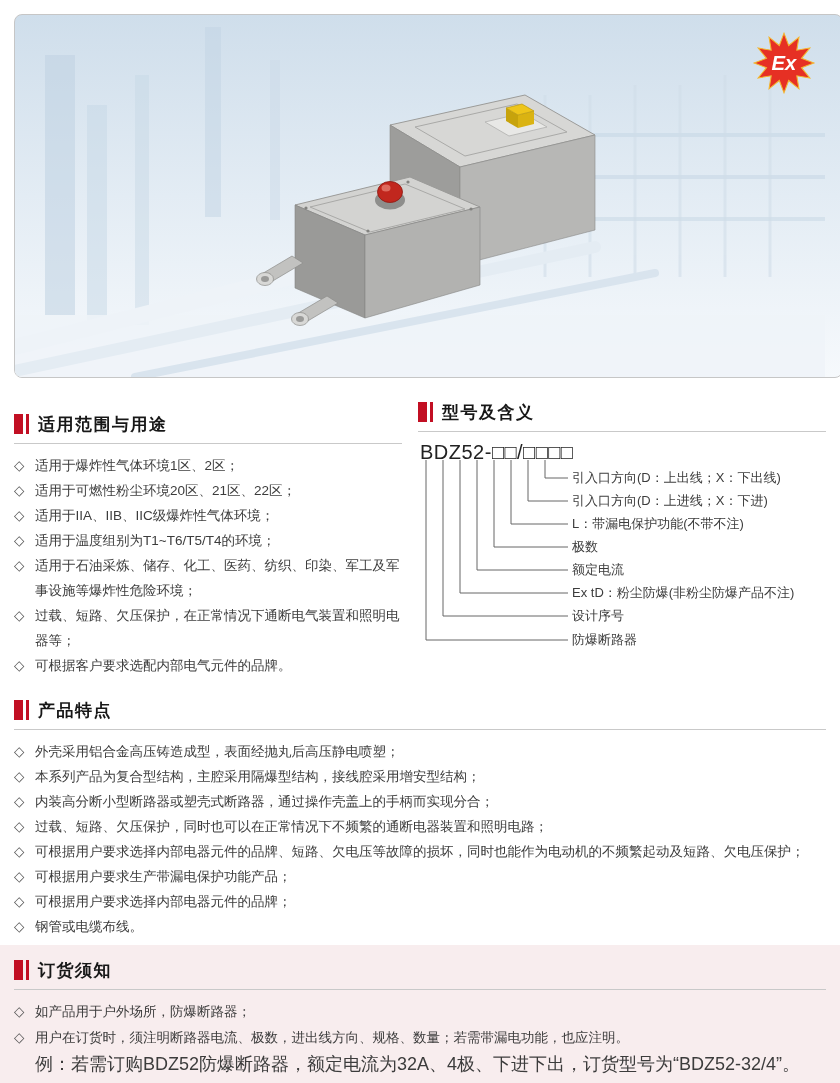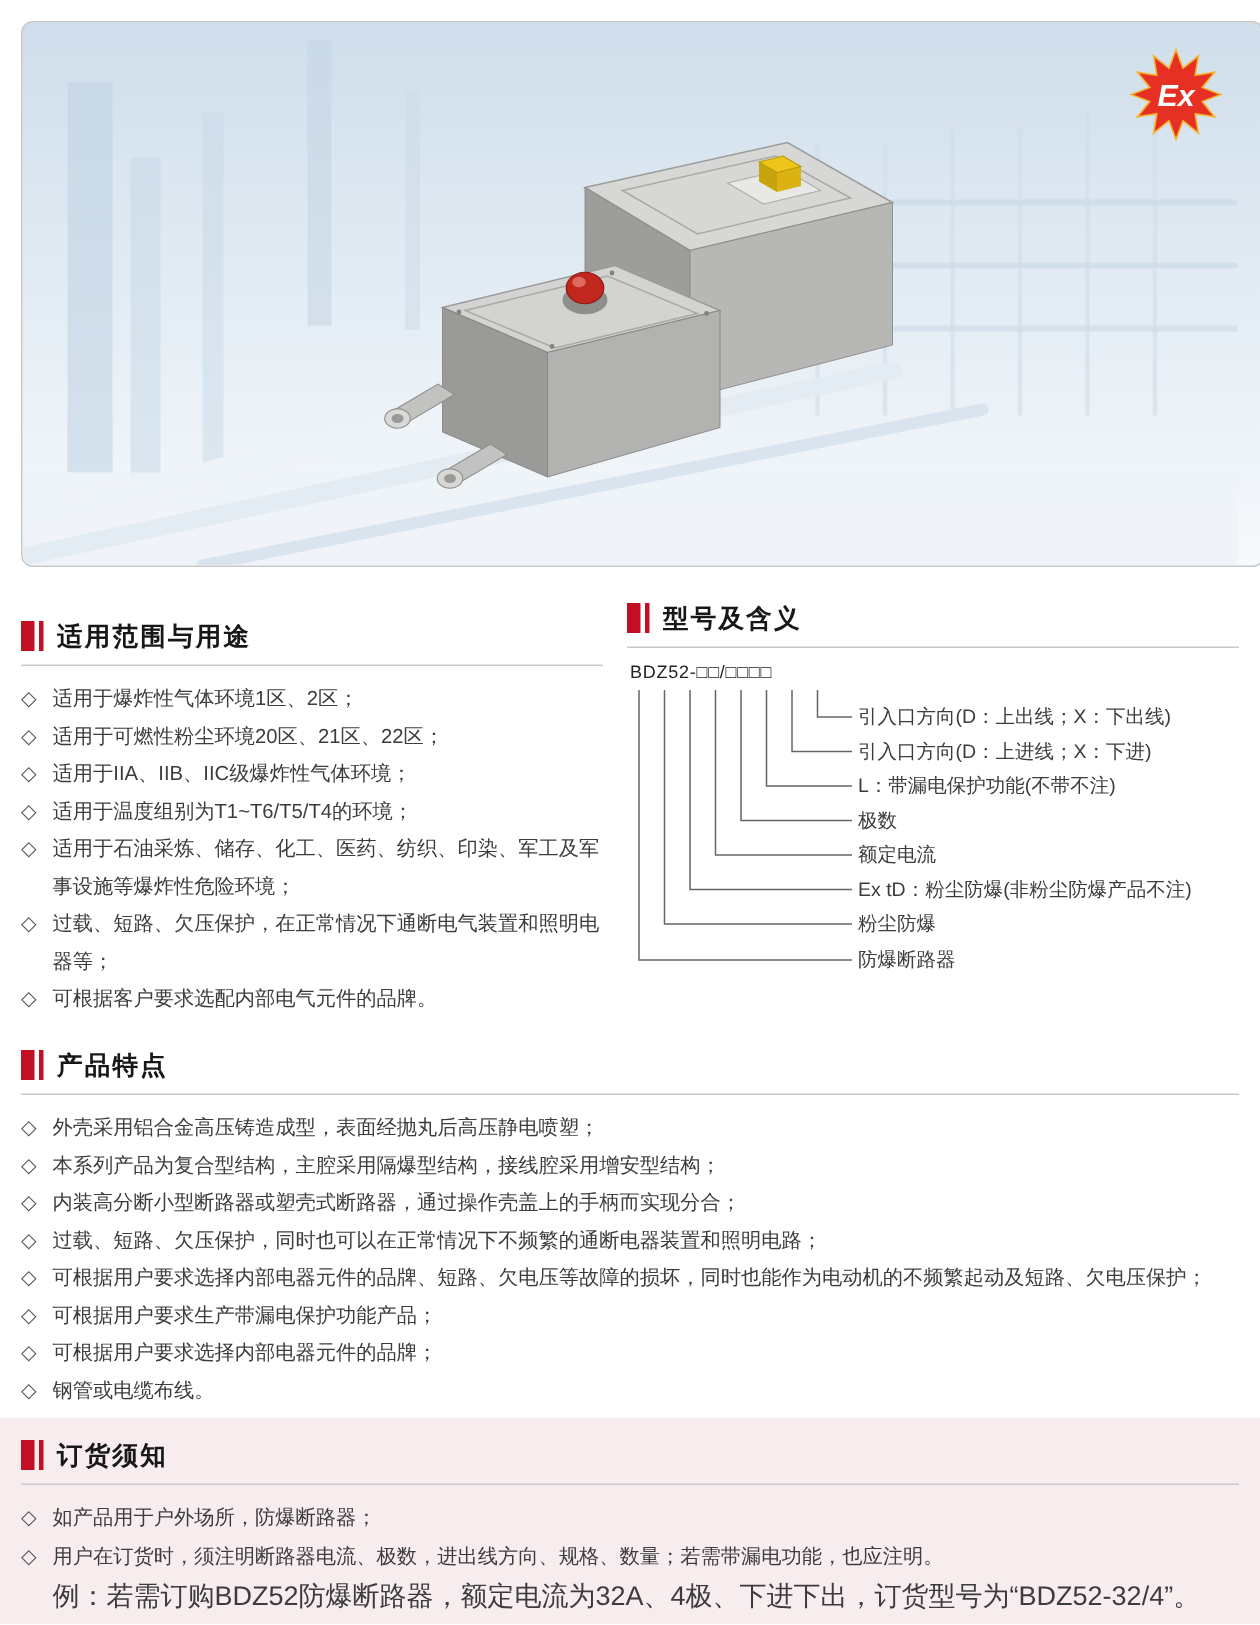--- a/index.html
+++ b/index.html
@@ -30,21 +30,21 @@
   
   .col-left{position:absolute;left:14px;top:412px;width:388px;}
   .col-right{position:absolute;left:418px;top:400px;width:408px;}
   .sec-features{position:absolute;left:14px;top:698px;width:812px;}
   .pink{position:absolute;left:0;top:945px;width:840px;height:138px;background:#f8edee;}
   .sec-ordering{position:absolute;left:14px;top:958px;width:812px;}
   .example{padding-left:21px;line-height:26px;font-size:18px;color:#3c3c3c;}
 
   
   .model-wrap{position:relative;height:232px;}
-  .model-code{position:absolute;left:2px;top:9px;font-size:12px;color:#222;letter-spacing:.5px;}
+  .model-code{position:absolute;left:2px;top:9px;font-size:20px;color:#222;letter-spacing:.5px;}
   .model-lines{position:absolute;left:2px;top:28px;}
   .model-lines polyline{fill:none;stroke:#666;stroke-width:1;}
   .mlabel{position:absolute;left:154px;font-size:13px;color:#3c3c3c;white-space:nowrap;}
 </style>
 </head>
 <body>
 
 <div class="page">
 
   <div class="photo">
@@ -167,21 +167,21 @@
         <polyline points="40,0 40,133 148,133"></polyline>
         <polyline points="23,0 23,156 148,156"></polyline>
         <polyline points="6,0 6,180 148,180"></polyline>
       </svg>
       <div class="mlabel" style="top:37px">引入口方向(D：上出线；X：下出线)</div>
       <div class="mlabel" style="top:60px">引入口方向(D：上进线；X：下进)</div>
       <div class="mlabel" style="top:83px">L：带漏电保护功能(不带不注)</div>
       <div class="mlabel" style="top:106px">极数</div>
       <div class="mlabel" style="top:129px">额定电流</div>
       <div class="mlabel" style="top:152px">Ex tD：粉尘防爆(非粉尘防爆产品不注)</div>
-      <div class="mlabel" style="top:175px">粉尘防爆</div>
+      <div class="mlabel" style="top:175px">设计序号</div>
       <div class="mlabel" style="top:199px">防爆断路器</div>
     </div>
   </div>
 
   <div class="sec-features">
     <div class="sec-head">
       <span class="bar-thick"></span>
       <span class="bar-thin"></span>
       <h2>产品特点</h2>
     </div>

